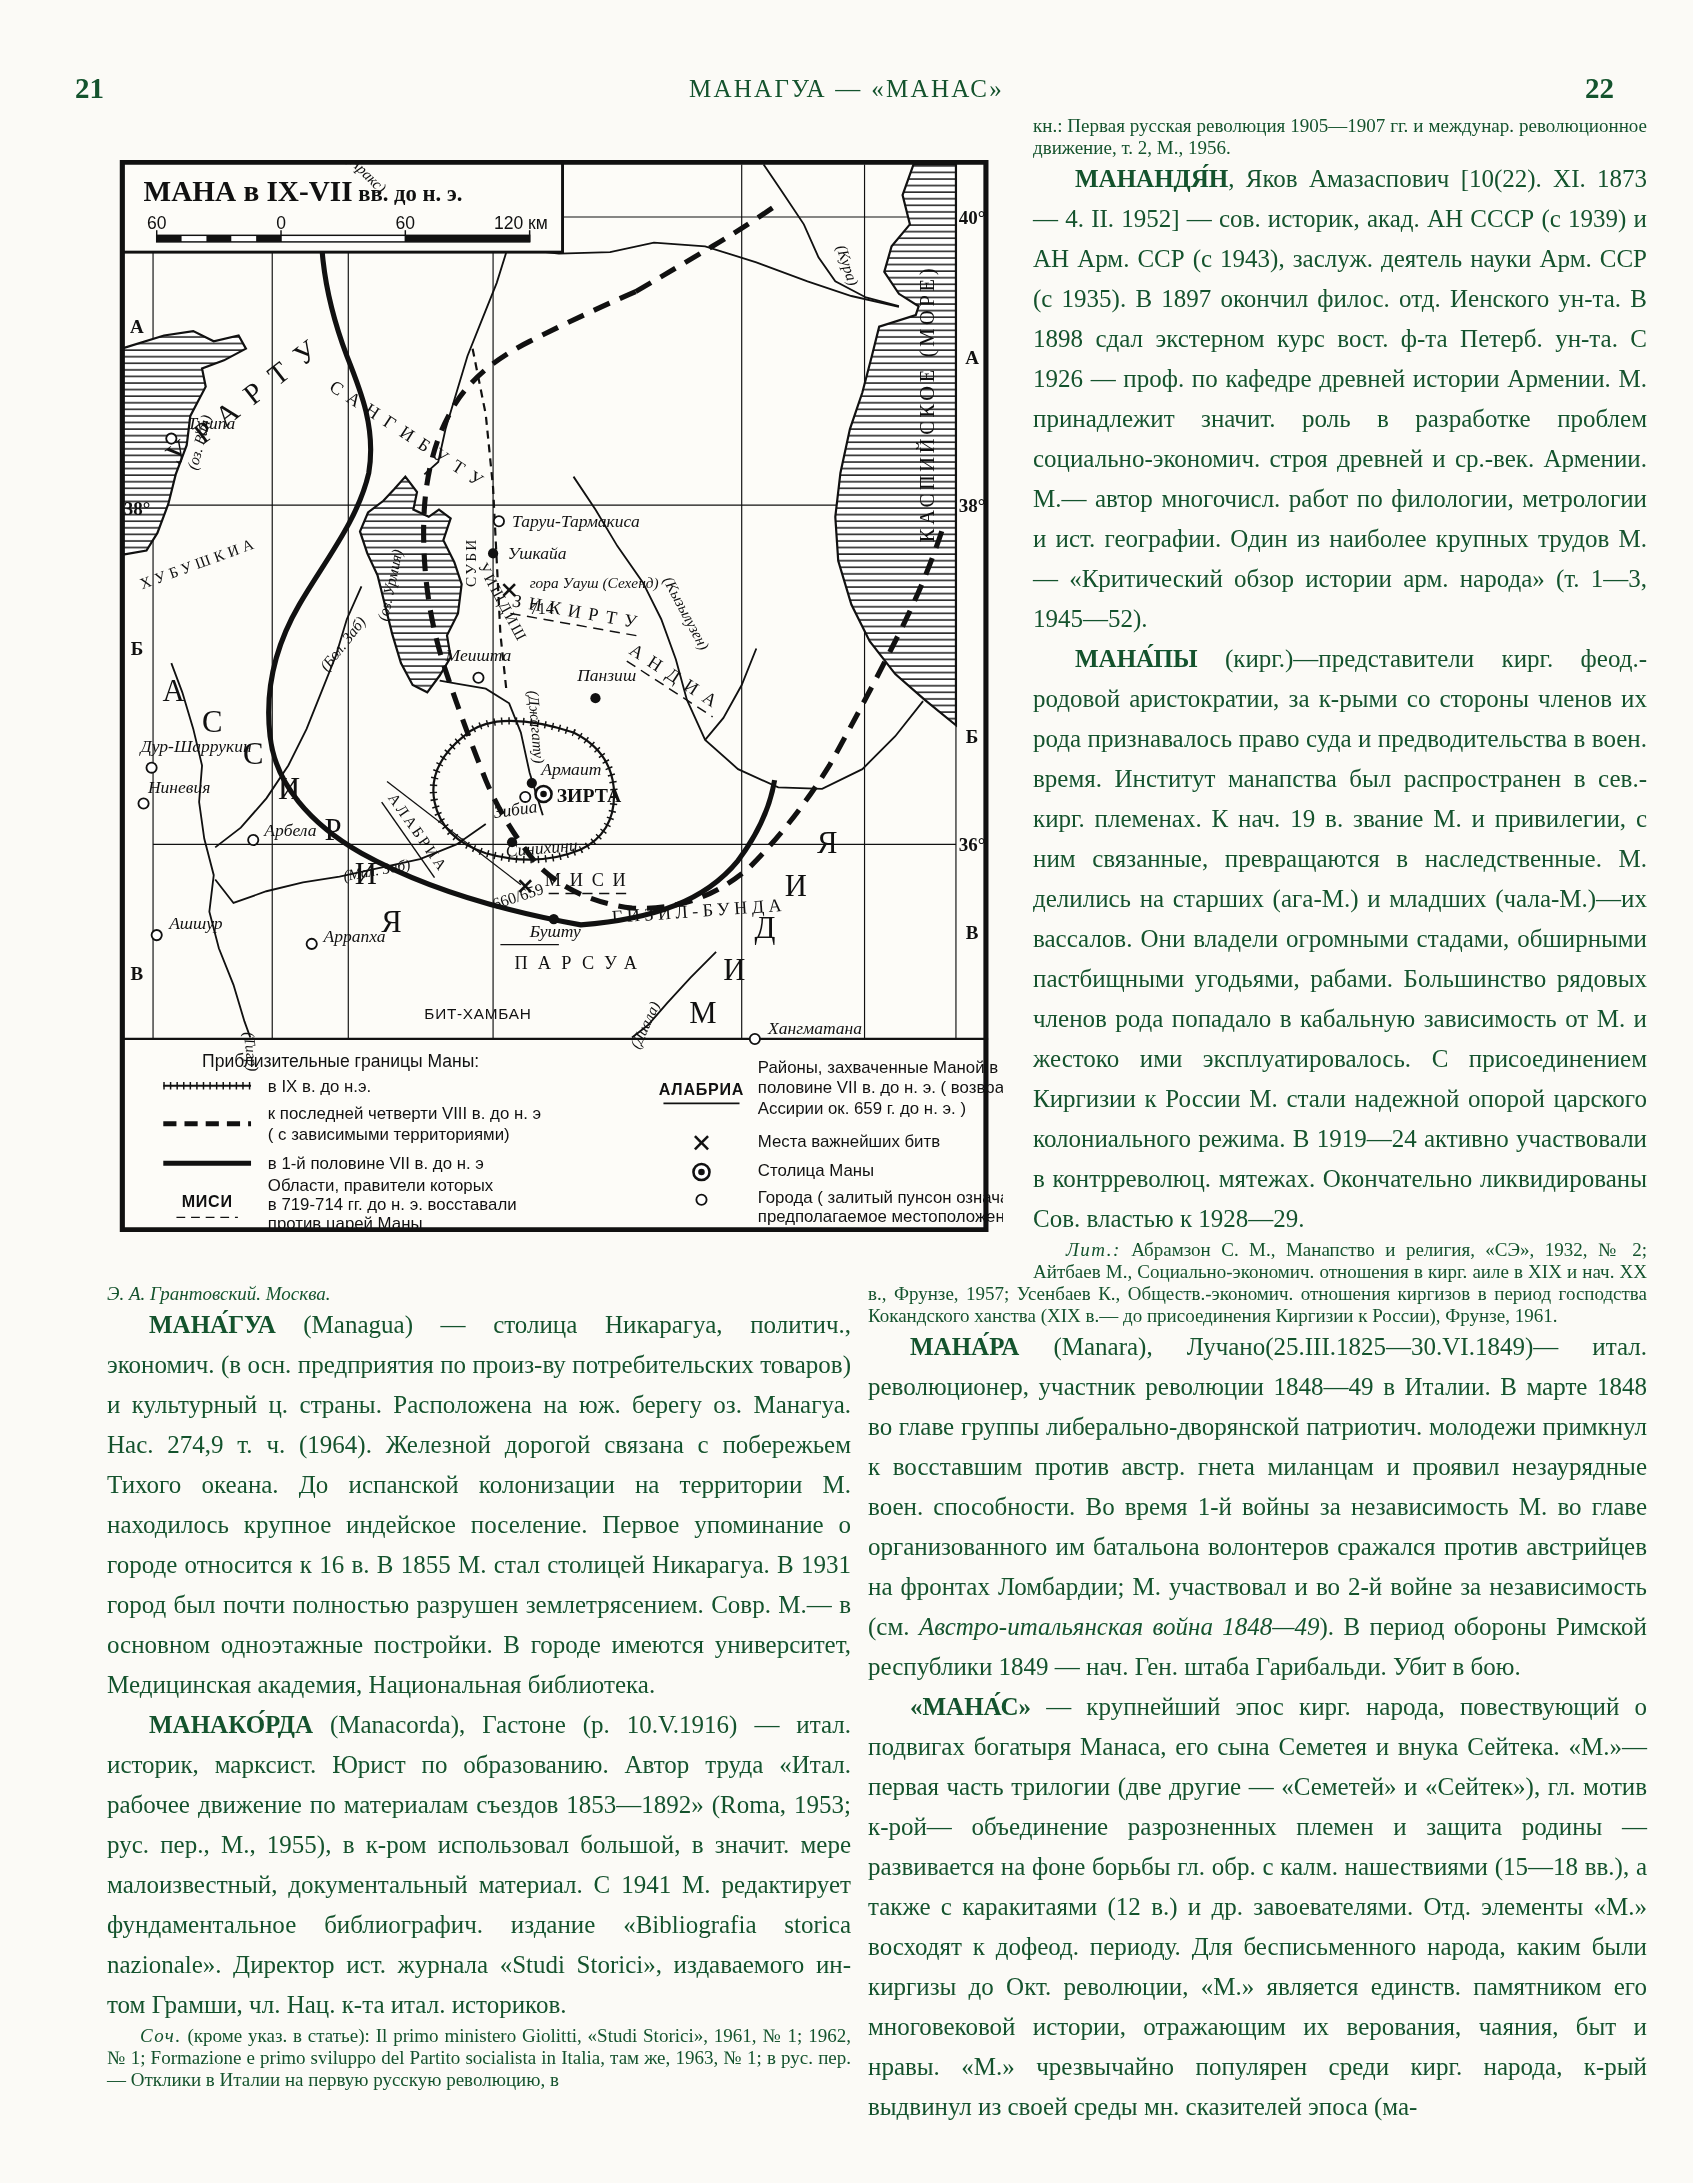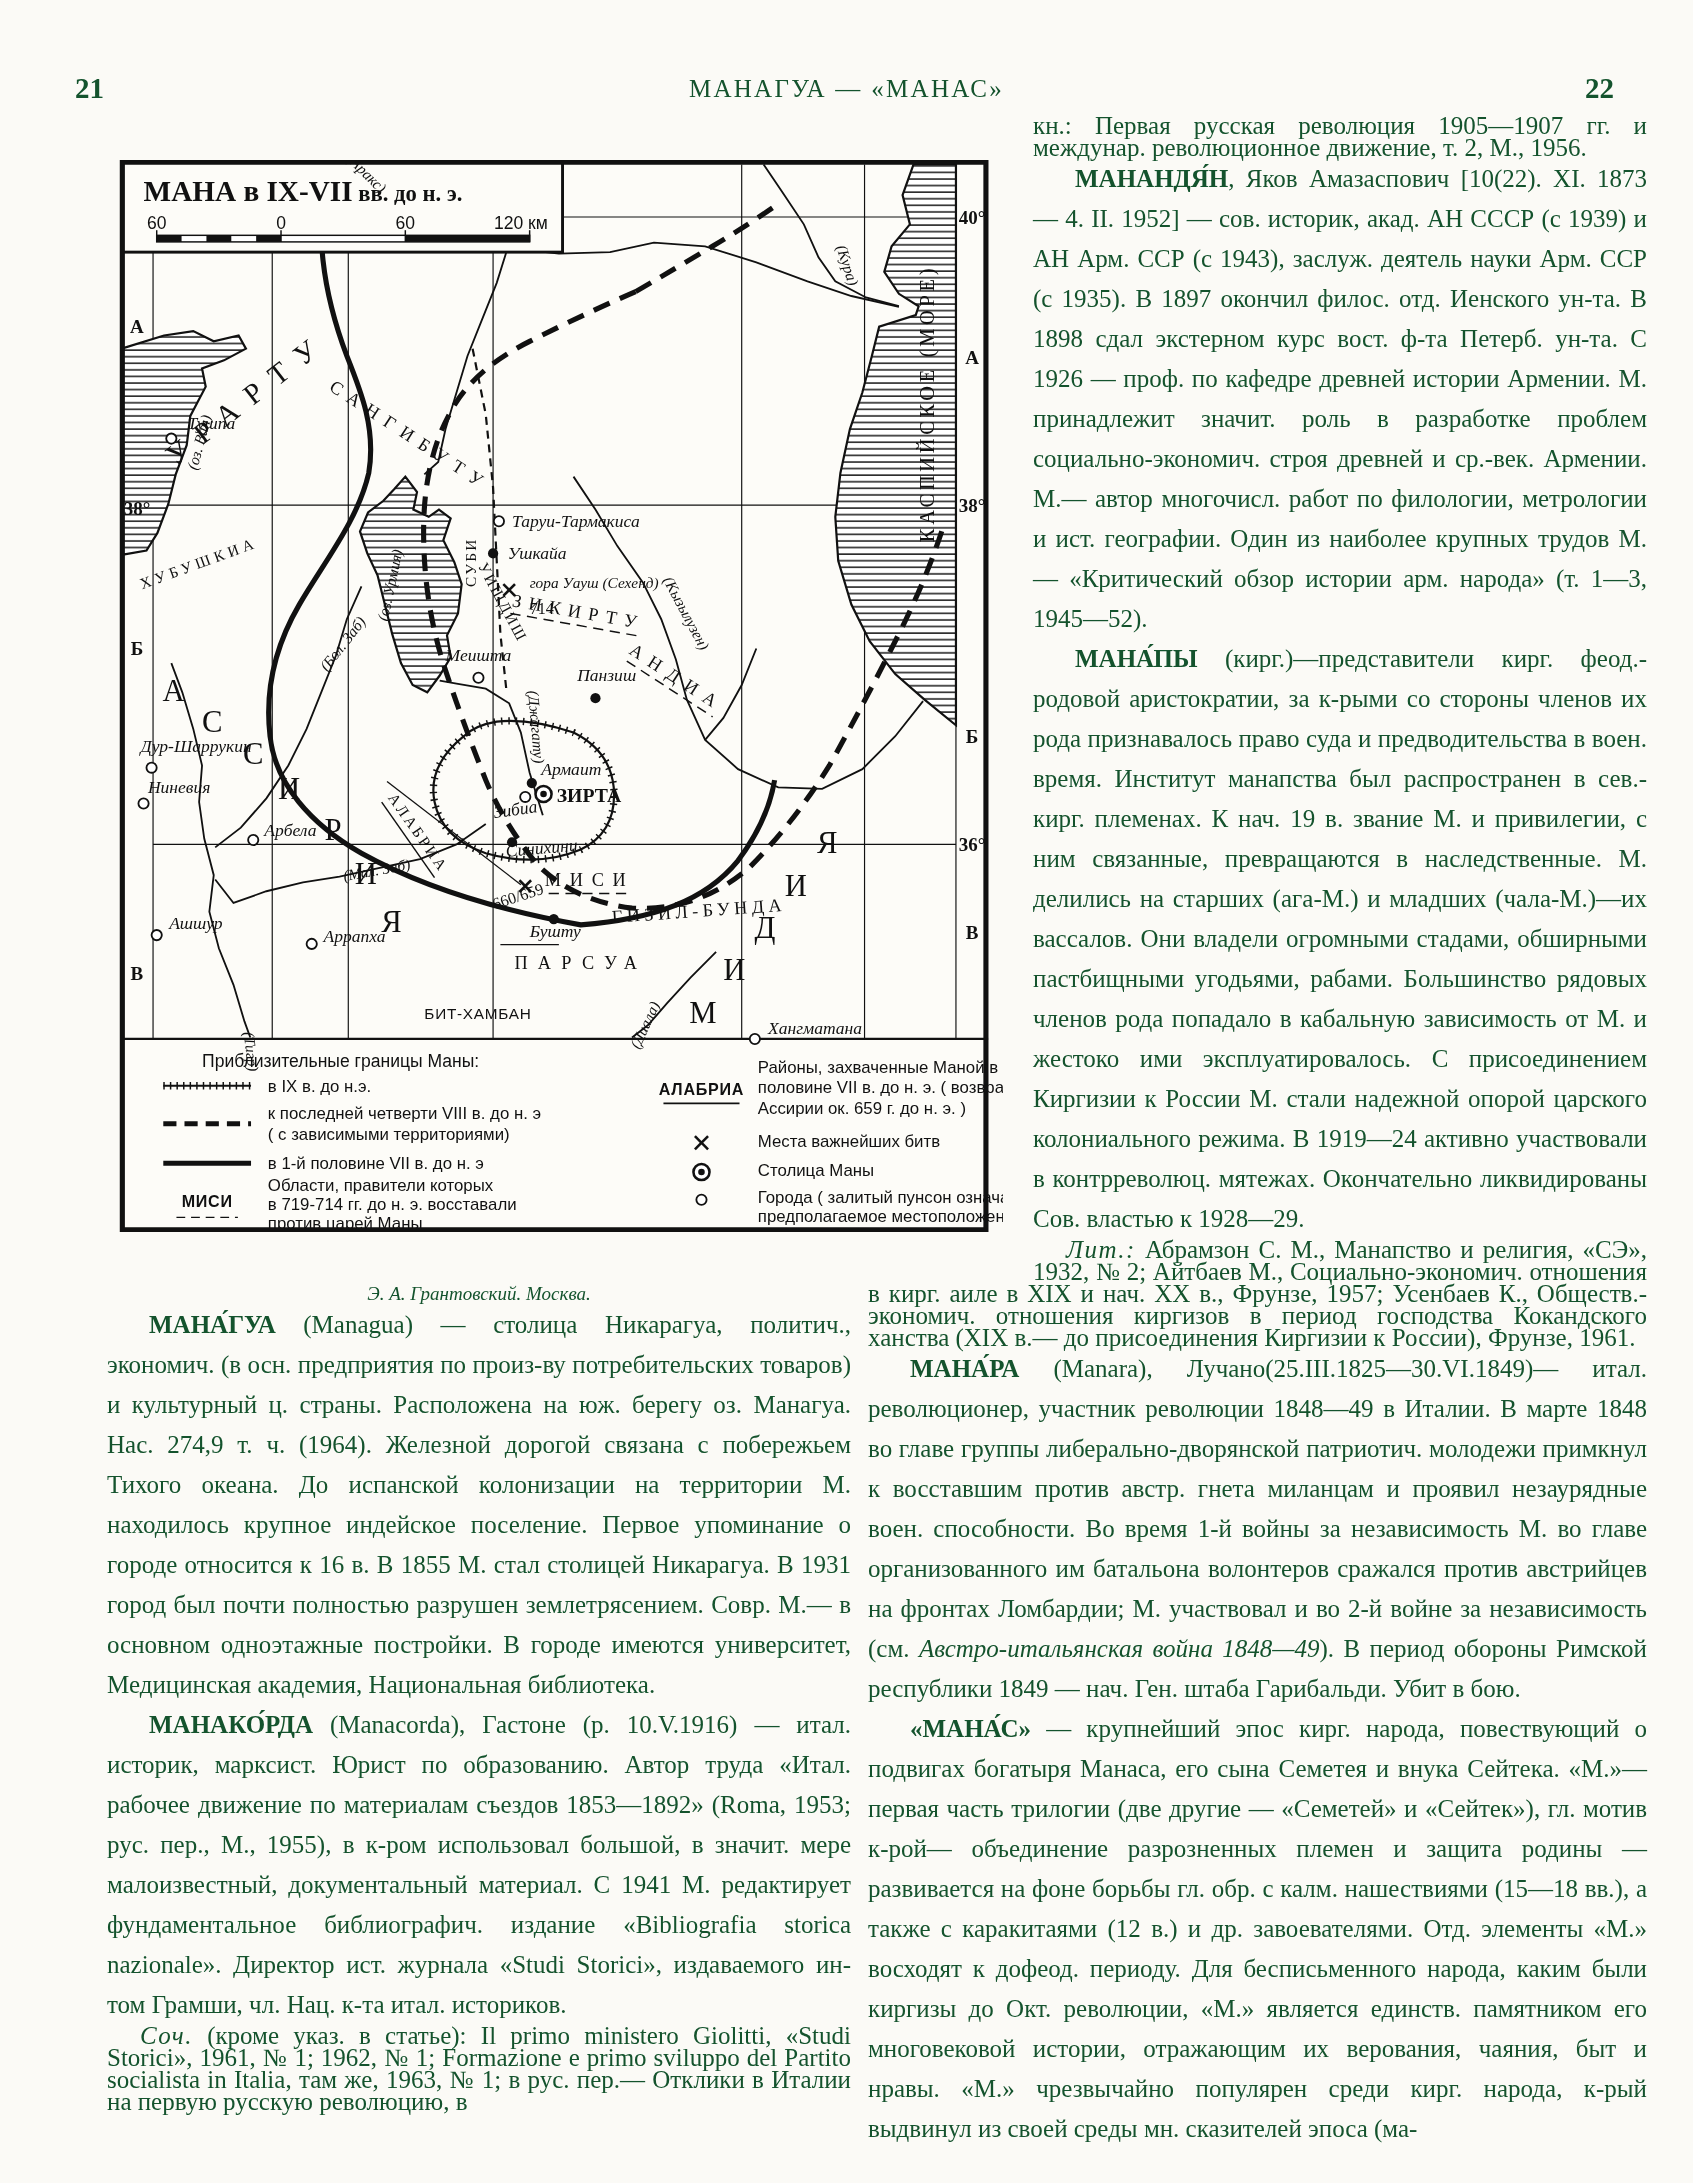--- a/index.html
+++ b/index.html
@@ -14,23 +14,23 @@
                   font-size:25px;font-weight:normal;letter-spacing:2.3px;}
   
   .mapfig{position:absolute;left:106px;top:160px;width:897px;height:1072px;}
   .mapfig svg{display:block;width:100%;height:100%;}
   
   .colL{position:absolute;left:107px;top:1283px;width:744px;text-align:justify;}
   .colR{position:absolute;left:868px;top:115px;width:779px;text-align:justify;}
   .spacer{float:left;width:165px;height:1153px;}
   p.entry{margin:0;font-size:25px;line-height:40px;text-indent:42px;}
   p.entry .hw{font-weight:bold;}
-  p.small{margin:0;font-size:25px;line-height:22px;text-indent:33px;}
+  p.small{margin:0;font-size:19px;line-height:22px;text-indent:33px;}
   p.small .lbl{font-style:italic;letter-spacing:1.5px;}
-  .sig{font-size:19px;line-height:22px;font-style:italic;text-align:center;}
+  .sig{font-size:19px;line-height:22px;font-style:italic;text-align:left;}
   .it{font-style:italic;}
   
   text{fill:#111;}
   .t-title{font:bold 40px "Liberation Serif",serif;}
   .t-title-sm{font:bold 31px "Liberation Serif",serif;}
   .t-scale{font:24px "Liberation Sans",sans-serif;}
   .t-tick{font:bold 26px "Liberation Serif",serif;}
   .t-region{font:25px "Liberation Serif",serif;}
   .t-region-lg{font:40px "Liberation Serif",serif;}
   .t-region-xl{font:42px "Liberation Serif",serif;}

